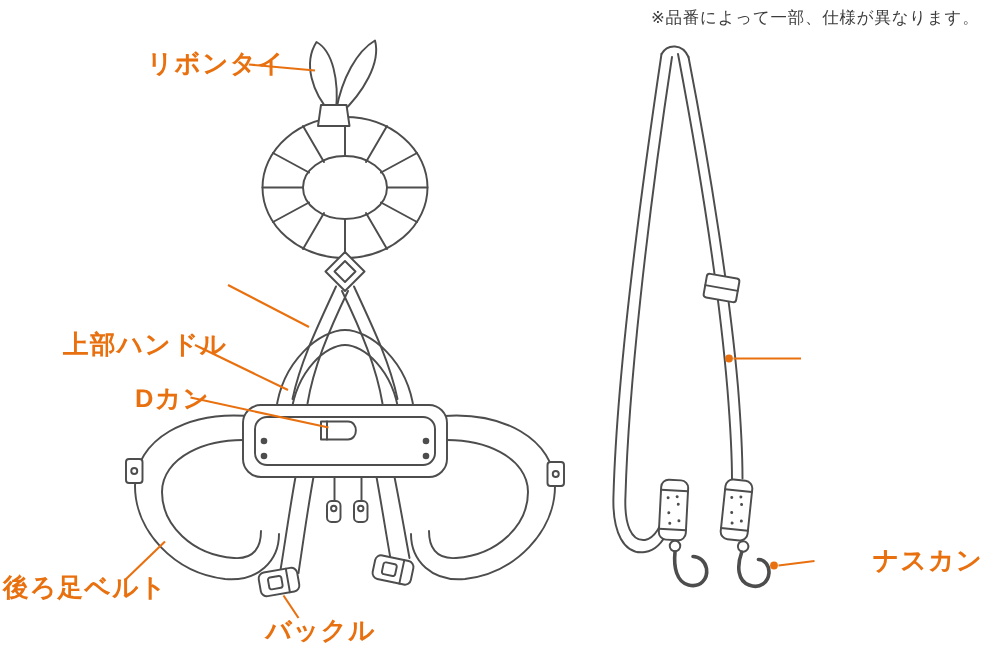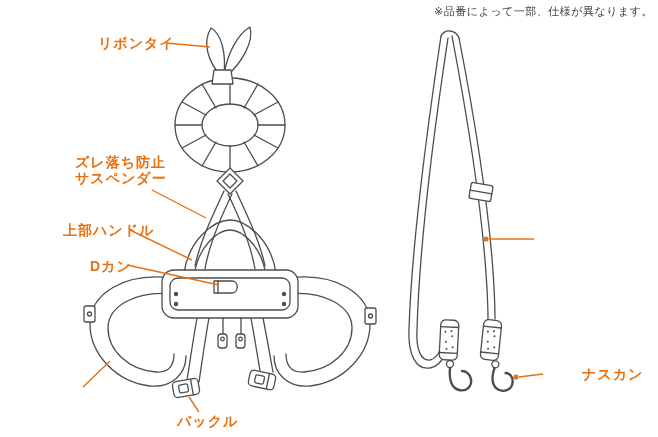--- a/index.html
+++ b/index.html
@@ -31,21 +31,21 @@
     position: absolute;
     top: 4px;
     right: 5px;
     font-size: 11px;
     color: #3c3c3c;
     letter-spacing: 0.5px;
   }
   .lbl {
     position: absolute;
     color: var(--accent);
-    font-size: 14px;
+    font-size: 17px;
     font-weight: bold;
     letter-spacing: 1px;
     white-space: nowrap;
     line-height: 16px;
   }
 </style>
 </head>
 <body>
 
 <div class="canvas">
@@ -190,28 +190,25 @@
       <circle class="leader-dot" cx="486" cy="239" r="2.6"></circle>
       <line class="leader" x1="543" y1="374" x2="519" y2="377"></line>
       <circle class="leader-dot" cx="516" cy="377" r="2.6"></circle>
     </g>
   </svg>
 
   <div class="note">※品番によって一部、仕様が異なります。</div>
 
   <div class="lbl" style="left:98px; top:35px;">リボンタイ</div>
 
-  <div class="lbl" style="left:75px; top:154px;">
-    <div>ズレ落ち防止</div>
-    <div>サスペンダー</div>
-  </div>
-
-  <div class="lbl" style="left:42px; top:222px;margin-left:21px;">上部ハンドル</div>
+
+  <div class="lbl" style="left:42px; top:222px;">上部ハンドル</div>
 
   <div class="lbl" style="left:90px; top:258px;">Dカン</div>
 
+  <div class="lbl" style="left:2px; top:384px;">後ろ足ベルト</div>
 
   <div class="lbl" style="left:177px; top:413px;text-align:center;">バックル</div>
 
 
   <div class="lbl" style="left:546px; top:366px;margin-left:36px;">ナスカン</div>
 
 </div>
 
 </body></html>

